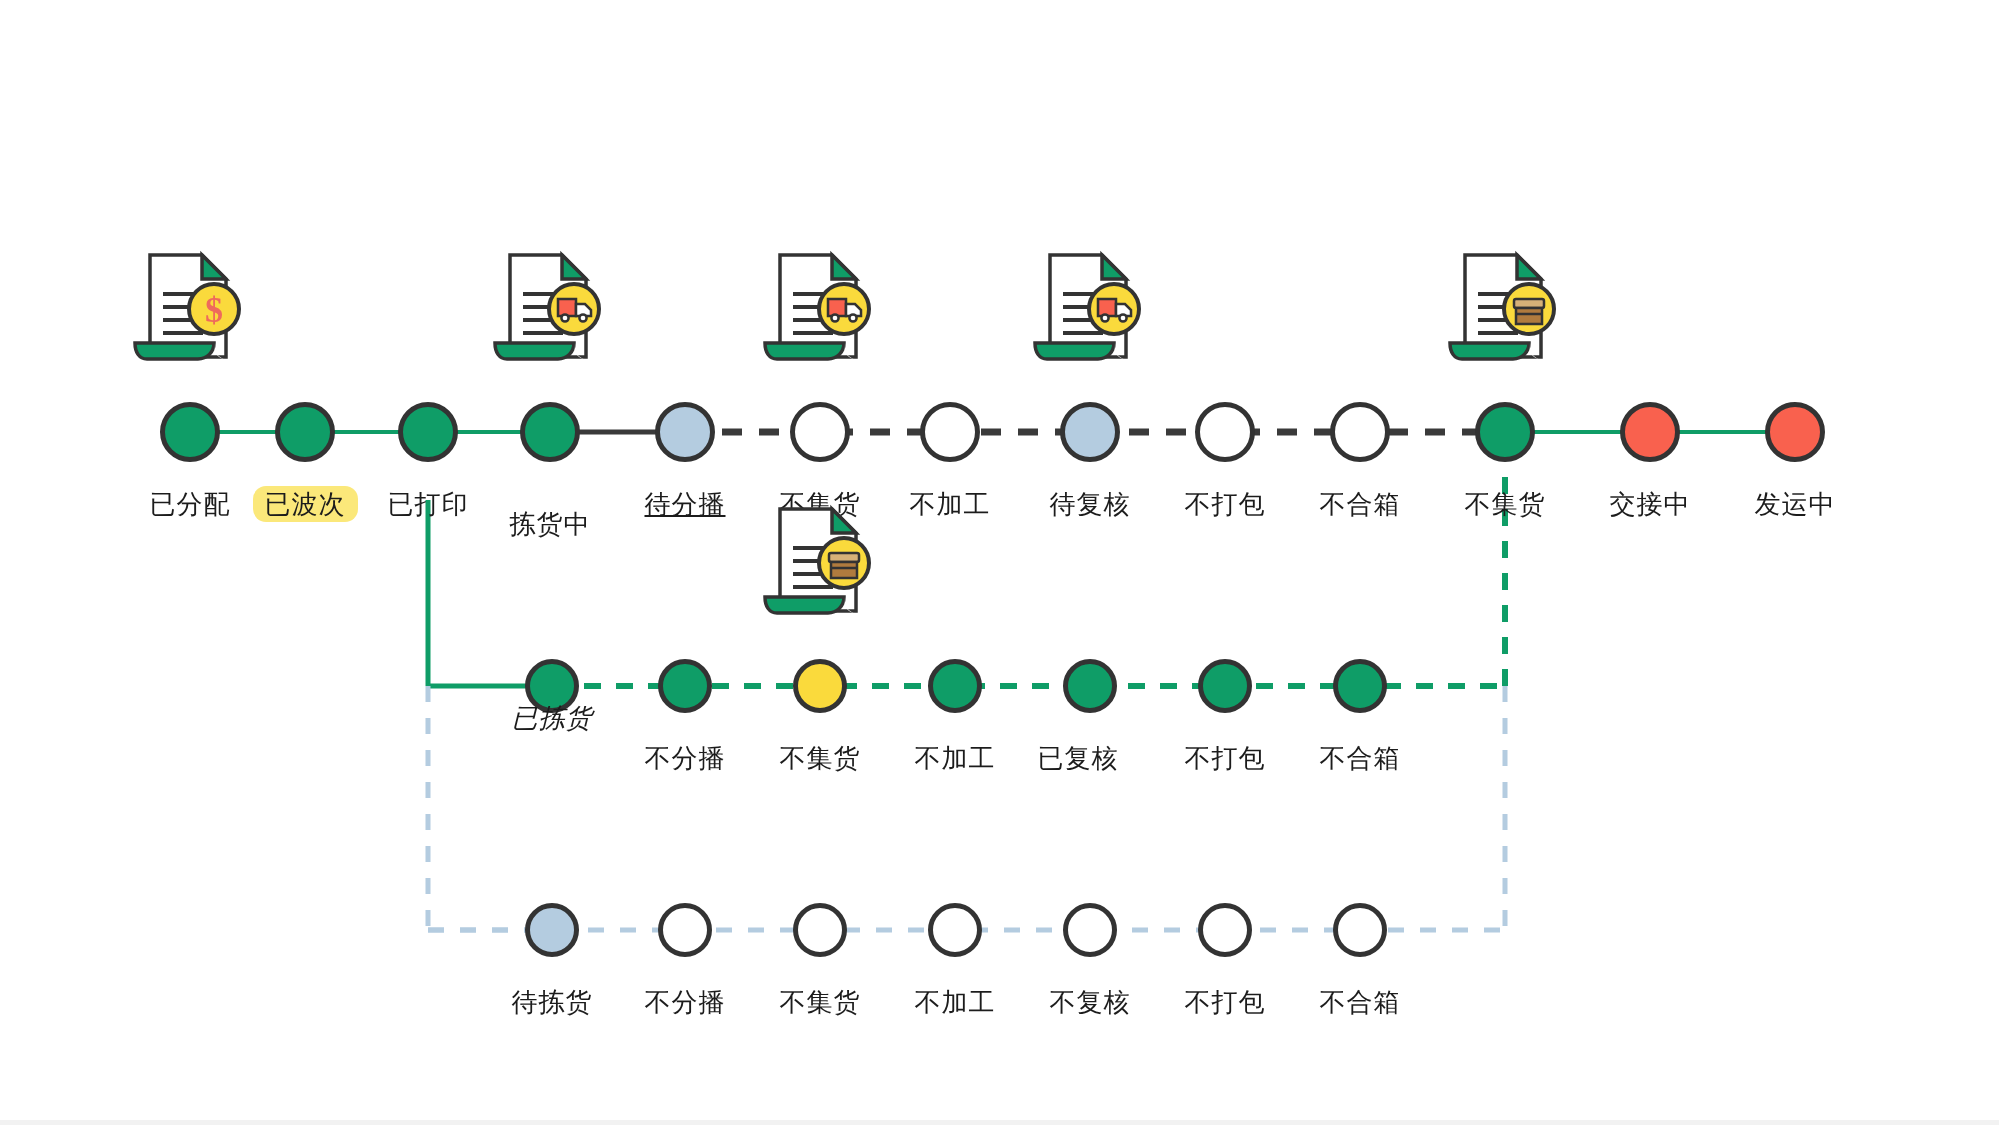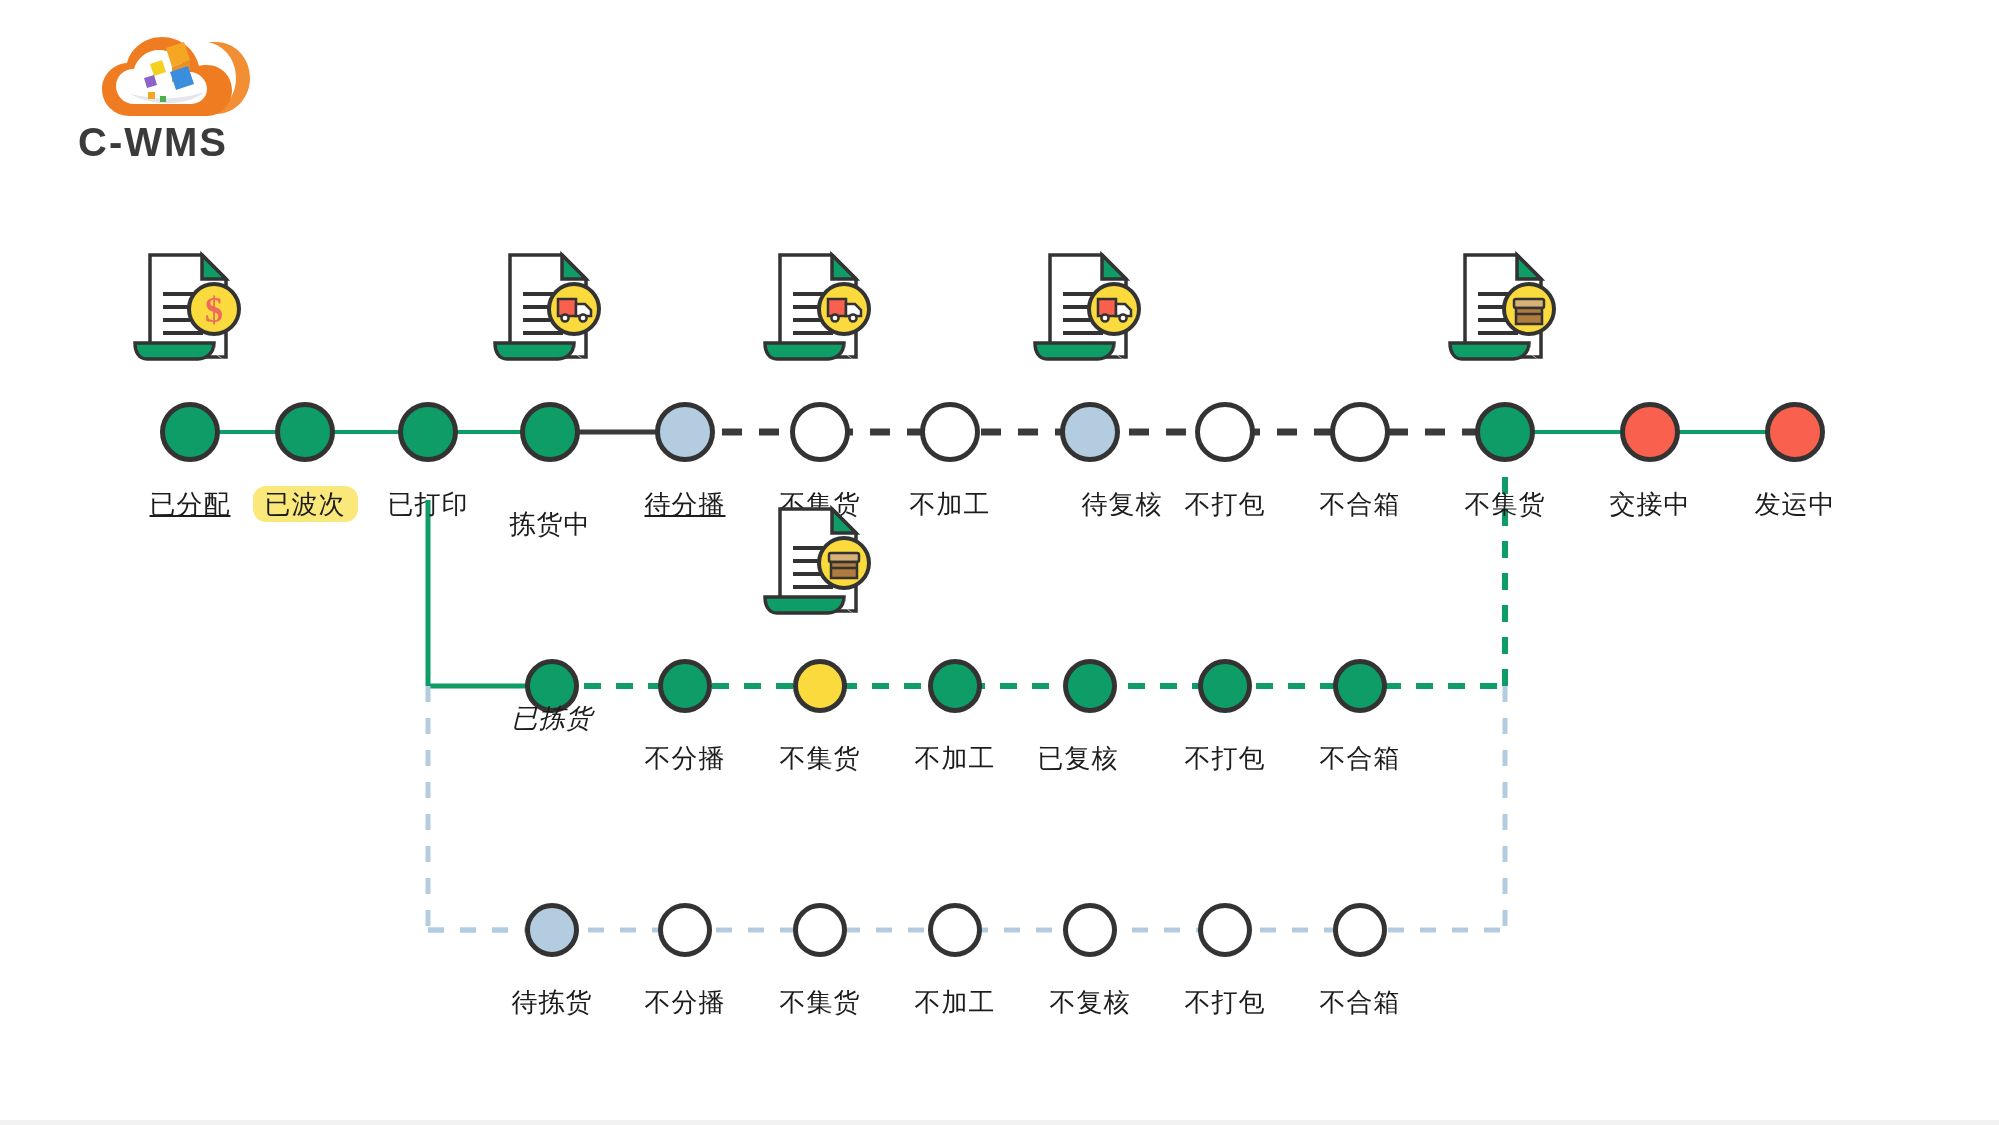--- a/index.html
+++ b/index.html
@@ -49,36 +49,20 @@
   .bottombar{
     position:absolute;left:0;top:1120px;width:1999px;height:5px;
     background:#f2f2f2;
   }
 </style>
 </head>
 <body>
 
 <div id="stage">
 
-  <div class="logo" style="left:78px;top:20px;width:180px;height:150px;">
-    <svg width="180" height="150" viewBox="0 0 180 150">
-      <path d="M138 22c20 0 34 17 34 36s-14 36-34 36h-8c18-4 28-19 28-36s-10-32-28-36z" fill="#f28f34"></path>
-      <path d="M52 96c-16 0-28-12-28-27 0-14 11-25 25-26 4-15 18-26 35-26 18 0 33 12 37 29 2-1 5-1 8-1 14 0 25 11 25 25s-11 26-25 26z" fill="#f07c22"></path>
-      <path d="M56 84c-10 0-18-8-18-18s8-17 18-17c3-11 13-19 25-19 14 0 25 10 27 23 1 0 3-1 4-1 9 0 17 8 17 17s-8 15-17 15z" fill="#ffffff"></path>
-      <path d="M52 74c14 3 28 5 44 4 12-1 22-3 30-6-6 6-18 10-32 11-16 1-31-3-42-9z" fill="#e3e6ea"></path>
-      <polygon points="88,28 106,22 112,40 94,47" fill="#f5a623"></polygon>
-      <polygon points="94,47 112,40 112,58 94,62" fill="#e8912a"></polygon>
-      <polygon points="92,52 110,46 116,64 98,70" fill="#3b8ede"></polygon>
-      <polygon points="72,44 84,40 88,52 76,56" fill="#f5d020"></polygon>
-      <polygon points="66,58 76,55 79,65 69,68" fill="#8e63c9"></polygon>
-      <rect x="70" y="72" width="7" height="7" fill="#f5a623"></rect>
-      <rect x="82" y="76" width="6" height="6" fill="#4caf50"></rect>
-    </svg>
-    <div class="logo-text" style="left:0px;top:100px;">C-WMS</div>
-  </div>
 
   <svg id="wires" viewBox="0 0 1999 1125">
 
     <line x1="190" y1="432" x2="550" y2="432" stroke="#0f9d67" stroke-width="4"></line>
 
     <line x1="550" y1="432" x2="685" y2="432" stroke="#3a3a3a" stroke-width="5"></line>
 
     <line x1="685" y1="432" x2="1505" y2="432" stroke="#3a3a3a" stroke-width="7" stroke-dasharray="20 17"></line>
 
     <line x1="1505" y1="432" x2="1810" y2="432" stroke="#0f9d67" stroke-width="4"></line>
@@ -105,21 +89,21 @@
           <line x1="33" y1="47" x2="83" y2="47" stroke="#333" stroke-width="4"></line>
           <line x1="33" y1="60" x2="73" y2="60" stroke="#333" stroke-width="4"></line>
           <line x1="33" y1="73" x2="73" y2="73" stroke="#333" stroke-width="4"></line>
           <line x1="33" y1="86" x2="73" y2="86" stroke="#333" stroke-width="4"></line>
           <path d="M84 96c0 9-7 16-16 16H17c-8 0-12-7-12-16z" fill="#0f9d67" stroke="#333" stroke-width="3.5"></path>
           <path d="M84 96v0c0 9 5 16 12 16 -9 0-12-7-12-16z" fill="#fff"></path>
           <circle cx="84" cy="62" r="25" fill="#fada3c" stroke="#333" stroke-width="4"></circle>
           <text x="84" y="75" font-size="36" font-family="Liberation Serif,serif" font-weight="bold" fill="#ef6a5c" text-anchor="middle">$</text>
         </svg></div>
       <div class="node n-green" style="left:160px;top:402px;width:60px;height:60px;"></div>
-      <div class="lbl" style="left:110px;top:487px;width:160px;text-decoration:underline;"><span>已分配</span></div>
+      <div class="lbl" style="left:110px;top:487px;width:160px;"><span>已分配</span></div>
       <div class="node n-green" style="left:275px;top:402px;width:60px;height:60px;"></div>
       <div class="lbl hl" style="left:225px;top:487px;width:160px;"><span>已波次</span></div>
       <div class="node n-green" style="left:398px;top:402px;width:60px;height:60px;"></div>
       <div class="lbl" style="left:348px;top:487px;width:160px;"><span>已打印</span></div>
       <div class="docicon" style="left:490px;top:247px;width:120px;height:128px;"><svg width="120" height="128" viewBox="0 0 120 128">
           <path d="M20 8h52l24 24v78H20z" fill="#fff" stroke="#333" stroke-width="3.5"></path>
           <path d="M72 8l24 24H72z" fill="#0f9d67" stroke="#333" stroke-width="3.5"></path>
           <line x1="33" y1="47" x2="83" y2="47" stroke="#333" stroke-width="4"></line>
           <line x1="33" y1="60" x2="73" y2="60" stroke="#333" stroke-width="4"></line>
           <line x1="33" y1="73" x2="73" y2="73" stroke="#333" stroke-width="4"></line>
@@ -164,21 +148,21 @@
           <line x1="33" y1="86" x2="73" y2="86" stroke="#333" stroke-width="4"></line>
           <path d="M84 96c0 9-7 16-16 16H17c-8 0-12-7-12-16z" fill="#0f9d67" stroke="#333" stroke-width="3.5"></path>
           <path d="M84 96v0c0 9 5 16 12 16 -9 0-12-7-12-16z" fill="#fff"></path>
           <circle cx="84" cy="62" r="25" fill="#fada3c" stroke="#333" stroke-width="4"></circle>
           <rect x="68" y="52" width="18" height="17" fill="#f9614e" stroke="#333" stroke-width="2.5"></rect>
           <path d="M86 57h9l6 6v6h-15z" fill="#fff" stroke="#333" stroke-width="2.5"></path>
           <circle cx="75" cy="71" r="3.6" fill="#fff" stroke="#333" stroke-width="2.5"></circle>
           <circle cx="93" cy="71" r="3.6" fill="#fff" stroke="#333" stroke-width="2.5"></circle>
         </svg></div>
       <div class="node n-blue" style="left:1060px;top:402px;width:60px;height:60px;"></div>
-      <div class="lbl" style="left:1042px;top:487px;width:160px;"><span>待复核</span></div>
+      <div class="lbl" style="left:1010px;top:487px;width:160px;"><span>待复核</span></div>
       <div class="node n-white" style="left:1195px;top:402px;width:60px;height:60px;"></div>
       <div class="lbl" style="left:1145px;top:487px;width:160px;"><span>不打包</span></div>
       <div class="node n-white" style="left:1330px;top:402px;width:60px;height:60px;"></div>
       <div class="lbl" style="left:1280px;top:487px;width:160px;"><span>不合箱</span></div>
       <div class="docicon" style="left:1445px;top:247px;width:120px;height:128px;"><svg width="120" height="128" viewBox="0 0 120 128">
           <path d="M20 8h52l24 24v78H20z" fill="#fff" stroke="#333" stroke-width="3.5"></path>
           <path d="M72 8l24 24H72z" fill="#0f9d67" stroke="#333" stroke-width="3.5"></path>
           <line x1="33" y1="47" x2="83" y2="47" stroke="#333" stroke-width="4"></line>
           <line x1="33" y1="60" x2="73" y2="60" stroke="#333" stroke-width="4"></line>
           <line x1="33" y1="73" x2="73" y2="73" stroke="#333" stroke-width="4"></line>

